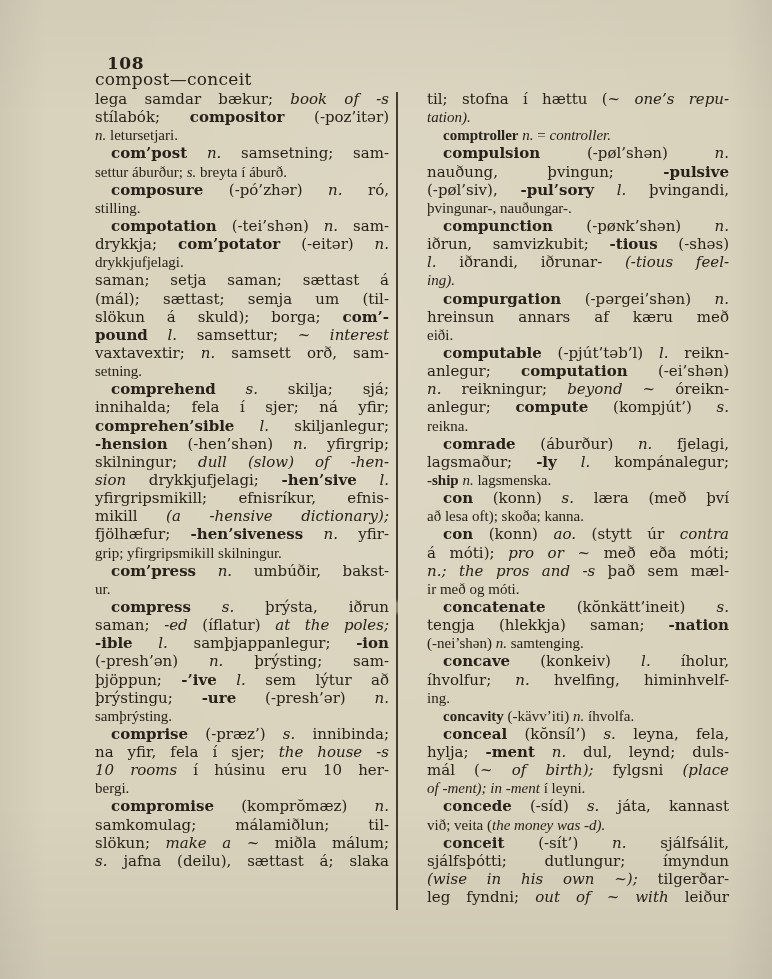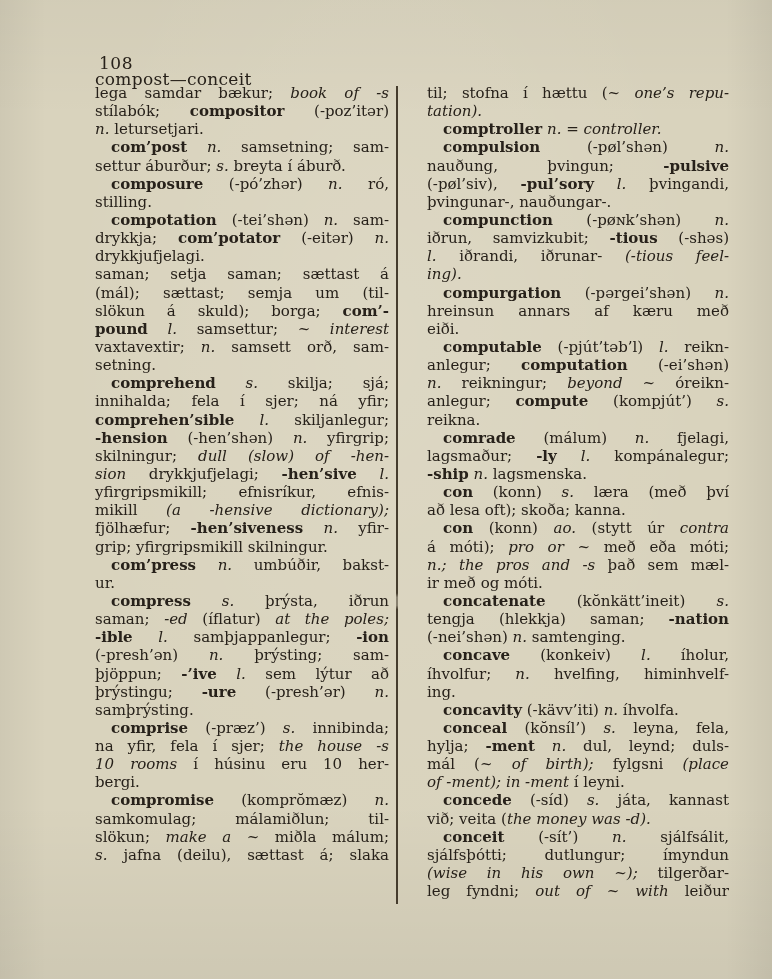--- a/index.html
+++ b/index.html
@@ -13,33 +13,33 @@
     position:relative;width:772px;height:979px;
     background:
       radial-gradient(ellipse at 50% 35%, rgba(255,255,255,0.10), rgba(0,0,0,0) 60%),
       linear-gradient(180deg, rgba(0,0,0,0.03), rgba(0,0,0,0) 12%, rgba(0,0,0,0) 82%, rgba(0,0,0,0.05)),
       linear-gradient(90deg, rgba(0,0,0,0.05), rgba(0,0,0,0) 6%, rgba(0,0,0,0) 94%, rgba(0,0,0,0.06)),
       var(--paper);
     font-family:"DejaVu Serif","Liberation Serif",serif;
     color:var(--ink);
   }
   .runhead{position:absolute;top:53px;left:95px;width:610px;height:24px;font-size:17px;}
-  .pageno{position:absolute;left:4px;top:0;font-weight:normal;letter-spacing:0.5px;}
+  .pageno{position:absolute;left:12px;top:0;font-weight:bold;letter-spacing:0.5px;}
   .runtitle{position:absolute;left:0;right:20px;top:16px;text-align:left;letter-spacing:0.3px;}
-  .cols{position:absolute;top:84px;left:95px;display:flex;}
+  .cols{position:absolute;top:90px;left:95px;display:flex;}
   .col{font-size:15px;}
   .col-left{width:294px;}
   .col-right{width:302px;margin-left:24px;}
   .divider{width:2px;background:linear-gradient(180deg,var(--divider) 0 62%, rgba(69,60,45,0.55) 62.5% 63.5%, var(--divider) 64% 100%);margin:2px 5px 0 7px;height:818px;}
   .line{
     height:18.15px;line-height:18.15px;
     text-align:justify;text-align-last:justify;
     white-space:nowrap;overflow:visible;
   }
-  .line.end{text-align-last:left;}
+  .line.end{text-align-last:left;font-family:Liberation Serif, serif;}
   .line.ind{text-indent:16px;}
   .b{font-weight:bold;}
   .i{font-style:italic;}
 </style>
 </head>
 <body>
 
 <div class="page">
   <div class="runhead">
     <span class="pageno">108</span>
@@ -105,21 +105,21 @@
         <div class="line"><span class="i">l.</span><span> iðrandi, iðrunar- </span><span class="i">(-tious feel-</span></div>
         <div class="line end"><span class="i">ing).</span></div>
         <div class="line ind"><span class="b">compurgation</span><span> (-pərgei’shən) </span><span class="i">n.</span></div>
         <div class="line"><span>hreinsun annars af kæru með</span></div>
         <div class="line end"><span>eiði.</span></div>
         <div class="line ind"><span class="b">computable</span><span> (-pjút’təb’l) </span><span class="i">l.</span><span> reikn-</span></div>
         <div class="line"><span>anlegur; </span><span class="b">computation</span><span> (-ei’shən)</span></div>
         <div class="line"><span class="i">n.</span><span> reikningur; </span><span class="i">beyond</span><span> ~ óreikn-</span></div>
         <div class="line"><span>anlegur; </span><span class="b">compute</span><span> (kompjút’) </span><span class="i">s.</span></div>
         <div class="line end"><span>reikna.</span></div>
-        <div class="line ind"><span class="b">comrade</span><span> (málum) </span><span class="i">n.</span><span> fjelagi,</span></div>
+        <div class="line ind"><span class="b">comrade</span><span> (áburður) </span><span class="i">n.</span><span> fjelagi,</span></div>
         <div class="line"><span>lagsmaður; </span><span class="b">-ly</span><span> </span><span class="i">l.</span><span> kompánalegur;</span></div>
         <div class="line end"><span class="b">-ship</span><span> </span><span class="i">n.</span><span> lagsmenska.</span></div>
         <div class="line ind"><span class="b">con</span><span> (konn) </span><span class="i">s.</span><span> læra (með því</span></div>
         <div class="line end"><span>að lesa oft); skoða; kanna.</span></div>
         <div class="line ind"><span class="b">con</span><span> (konn) </span><span class="i">ao.</span><span> (stytt úr </span><span class="i">contra</span></div>
         <div class="line"><span>á móti); </span><span class="i">pro or</span><span> ~ með eða móti;</span></div>
         <div class="line"><span class="i">n.; the pros and -s</span><span> það sem mæl-</span></div>
         <div class="line end"><span>ir með og móti.</span></div>
         <div class="line ind"><span class="b">concatenate</span><span> (kŏnkätt’ineit) </span><span class="i">s.</span></div>
         <div class="line"><span>tengja (hlekkja) saman; </span><span class="b">-nation</span></div>

